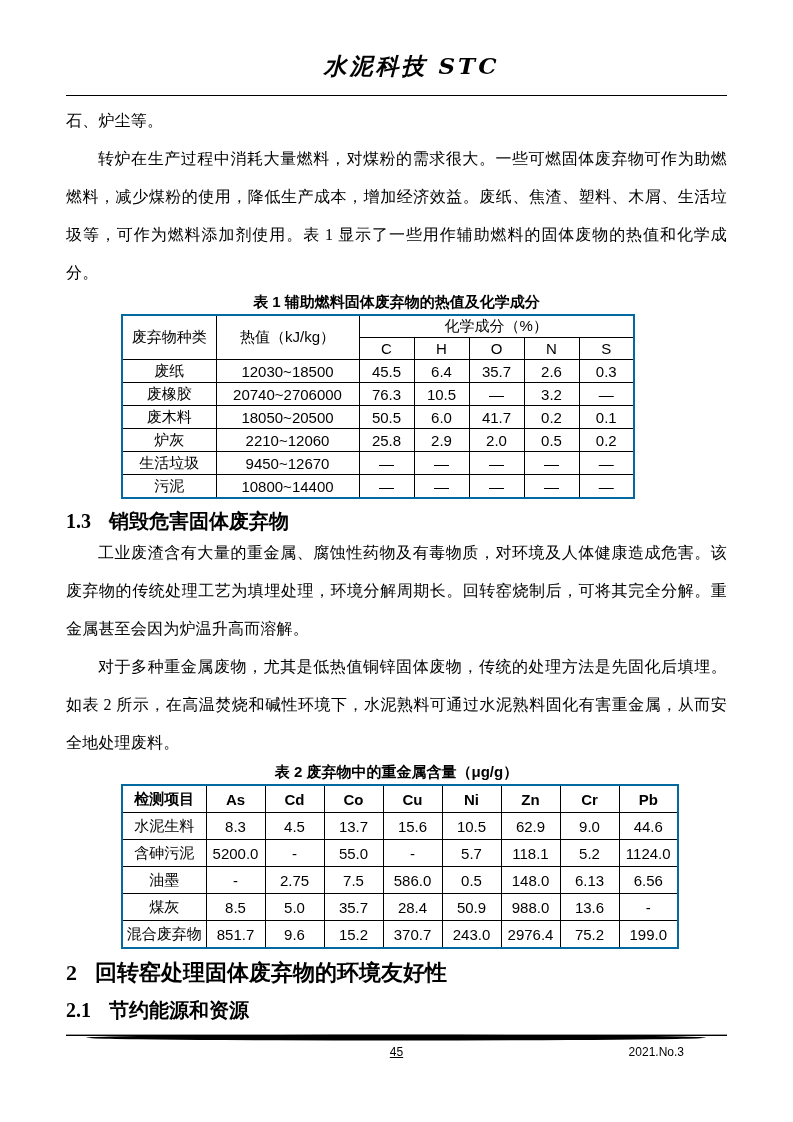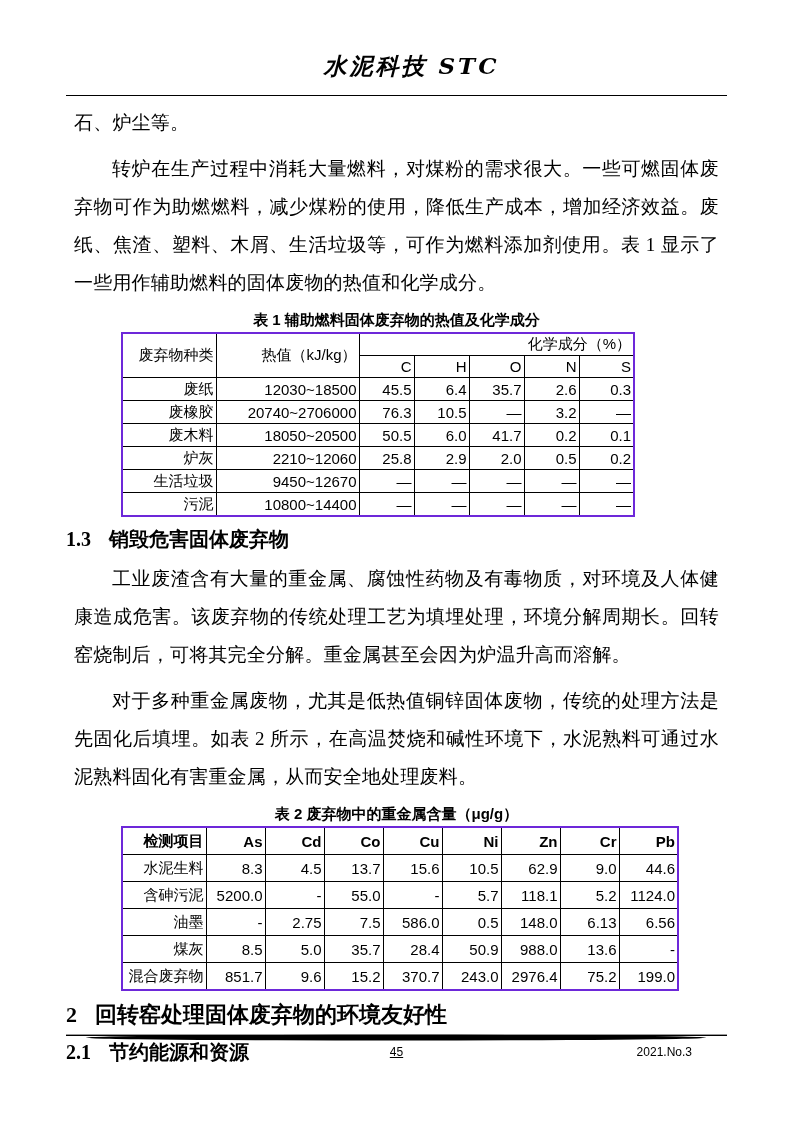--- a/index.html
+++ b/index.html
@@ -26,44 +26,44 @@
     padding-left:30px;
   }
   .header-rule{
     margin:13px 66px 0 66px;
     height:0;
     border-top:1.6px solid #000;
   }
   
   main{display:block;margin:6px 66px 0 66px;}
   p.body-text{
-    margin:8px;
-    font-size:19px;
+    margin:0;
+    font-size:16px;
     line-height:38px;
     text-align:justify;
     text-indent:2em;
     letter-spacing:0.2px;
   }
   p.no-indent{text-indent:0;}
   .caption{
     text-align:center;
     font-family:Liberation Sans, sans-serif;
     font-weight:bold;
     font-size:15px;
     line-height:20px;
     margin:0;
   }
   
   table{
     border-collapse:collapse;
     table-layout:fixed;
     font-family:"Liberation Sans","DejaVu Sans",sans-serif;
     font-size:15px;
-    text-align:right;
-    border:2px solid #6d28d9;
+    text-align:center;
+    border:2px solid #0369a1;
   }
   th,td{
     border:1px solid #000;
     padding:0 2px;
     font-weight:normal;
     vertical-align:middle;
     overflow:hidden;
     white-space:nowrap;
   }
   table.t1{width:512px;margin:2px 0 0 55px;}
@@ -91,21 +91,21 @@
   .footer-rule{display:block;}
   .footer-row{
     position:relative;
     margin-top:1px;
     font-family:"Liberation Sans","DejaVu Sans",sans-serif;
     font-size:12px;
     line-height:16px;
     height:16px;
   }
   .page-number{position:absolute;left:0;right:0;text-align:center;text-decoration:underline;}
-  .issue{position:absolute;right:35px;}
+  .issue{position:absolute;right:43px;}
 </style>
 </head>
 <body>
 
 <div class="page">
 
   <header>
     <div class="journal-title">水泥科技 STC</div>
     <div class="header-rule"></div>
   </header>

